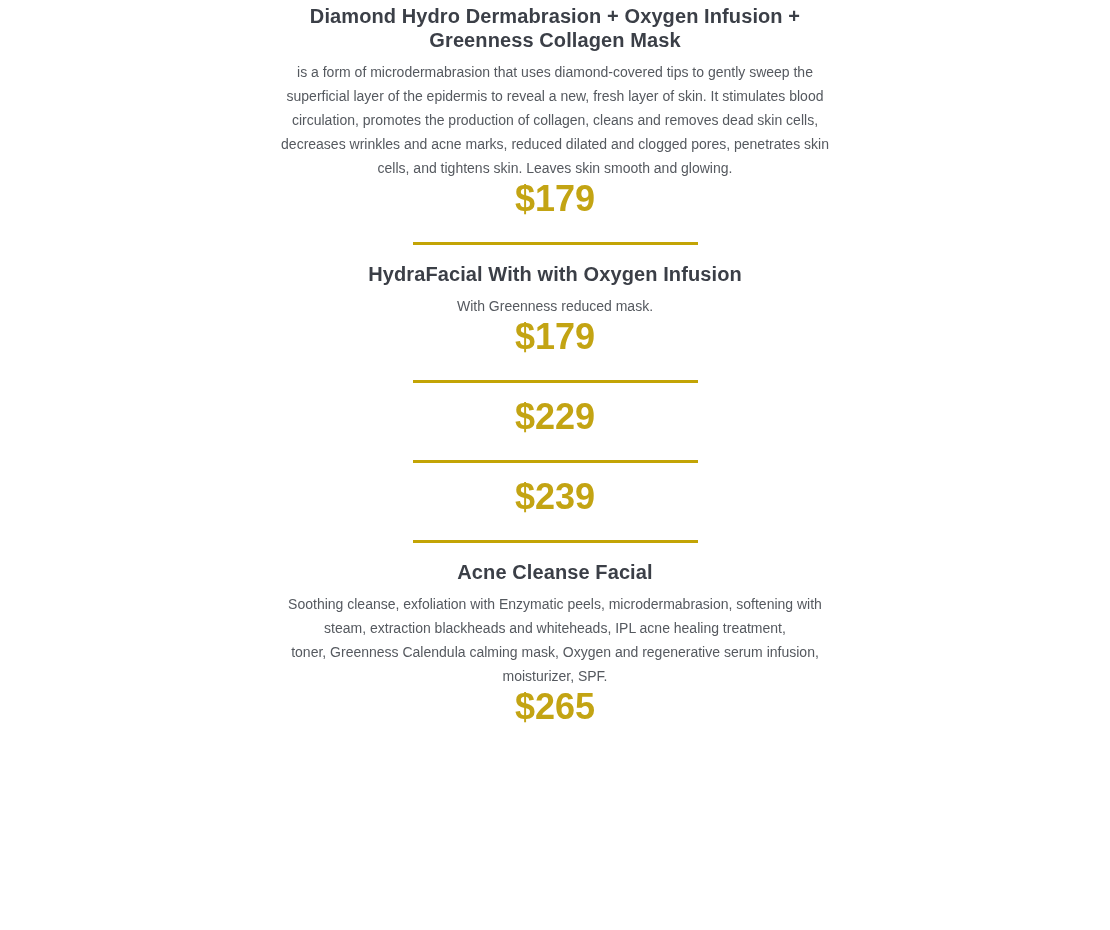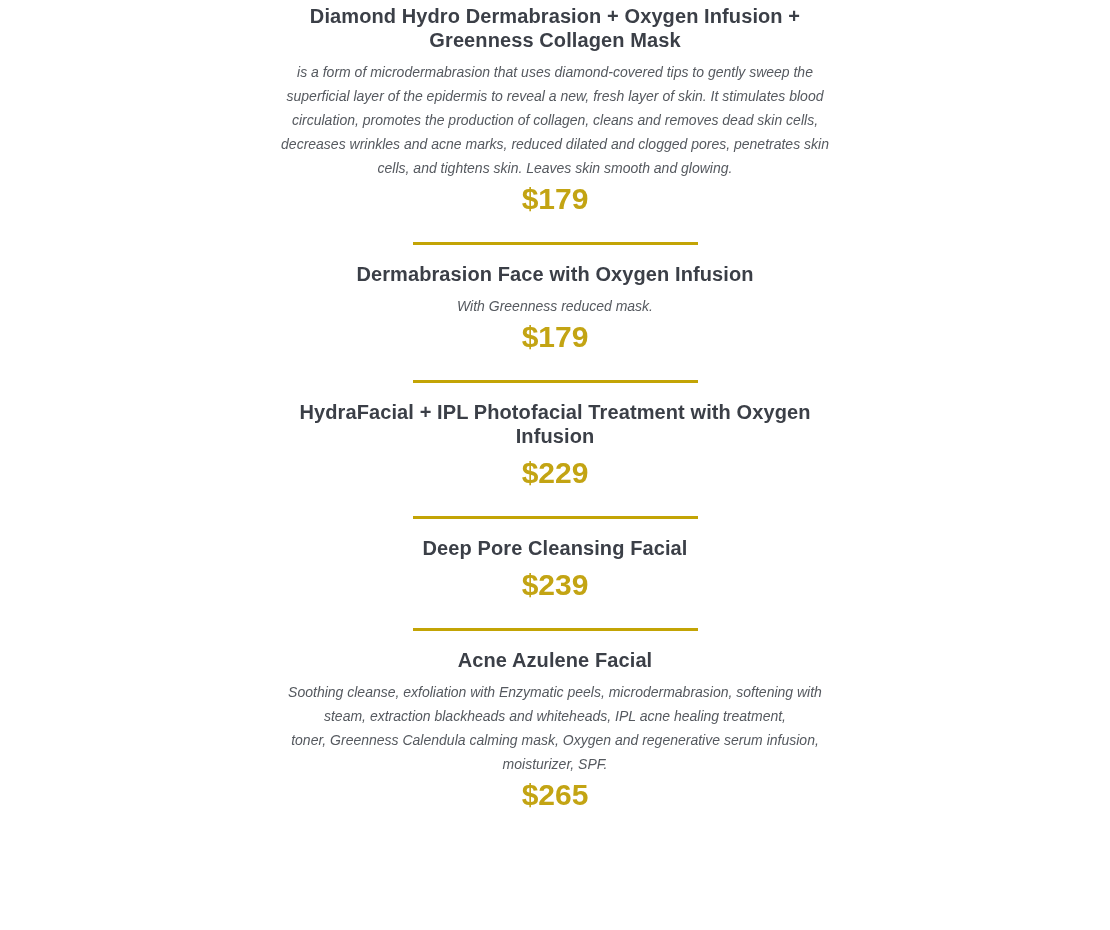--- a/index.html
+++ b/index.html
@@ -24,27 +24,26 @@
     line-height: 24px;
     font-weight: 700;
     color: #3b3f47;
     letter-spacing: 0.1px;
   }
   .service-desc {
     max-width: 710px;
     margin: 0 auto;
     font-size: 14px;
     line-height: 24px;
-    font-style: italic;
     color: #55595f;
     white-space: pre-line;
   }
   .service-price {
     margin-top: 2px;
-    font-size: 30px;
+    font-size: 36px;
     line-height: 34px;
     font-weight: 700;
     color: #c3a413;
   }
   .divider {
     width: 285px;
     height: 3px;
     background: #c3a405;
     margin: 26px auto 17px;
     border: none;
@@ -61,43 +60,41 @@
 superficial layer of the epidermis to reveal a new, fresh layer of skin. It stimulates blood
 circulation, promotes the production of collagen, cleans and removes dead skin cells,
 decreases wrinkles and acne marks, reduced dilated and clogged pores, penetrates skin
 cells, and tightens skin. Leaves skin smooth and glowing.</p>
     <div class="service-price">$179</div>
   </section>
 
   <hr class="divider">
 
   <section class="service">
-    <h2 class="service-title">Dermabrasion Face with Oxygen Infusion</h2>
+    <h2 class="service-title">HydraFacial With with Oxygen Infusion</h2>
     <p class="service-desc">With Greenness reduced mask.</p>
     <div class="service-price">$179</div>
   </section>
 
   <hr class="divider">
 
   <section class="service">
-    <h2 class="service-title">HydraFacial + IPL Photofacial Treatment with Oxygen Infusion</h2>
     <div class="service-price">$229</div>
   </section>
 
   <hr class="divider">
 
   <section class="service">
-    <h2 class="service-title">Deep Pore Cleansing Facial</h2>
     <div class="service-price">$239</div>
   </section>
 
   <hr class="divider">
 
   <section class="service">
-    <h2 class="service-title">Acne Azulene Facial</h2>
+    <h2 class="service-title">Acne Cleanse Facial</h2>
     <p class="service-desc">Soothing cleanse, exfoliation with Enzymatic peels, microdermabrasion, softening with
 steam, extraction blackheads and whiteheads, IPL acne healing treatment,
 toner, Greenness Calendula calming mask, Oxygen and regenerative serum infusion,
 moisturizer, SPF.</p>
     <div class="service-price">$265</div>
   </section>
 
 </div>
 
 </body></html>

